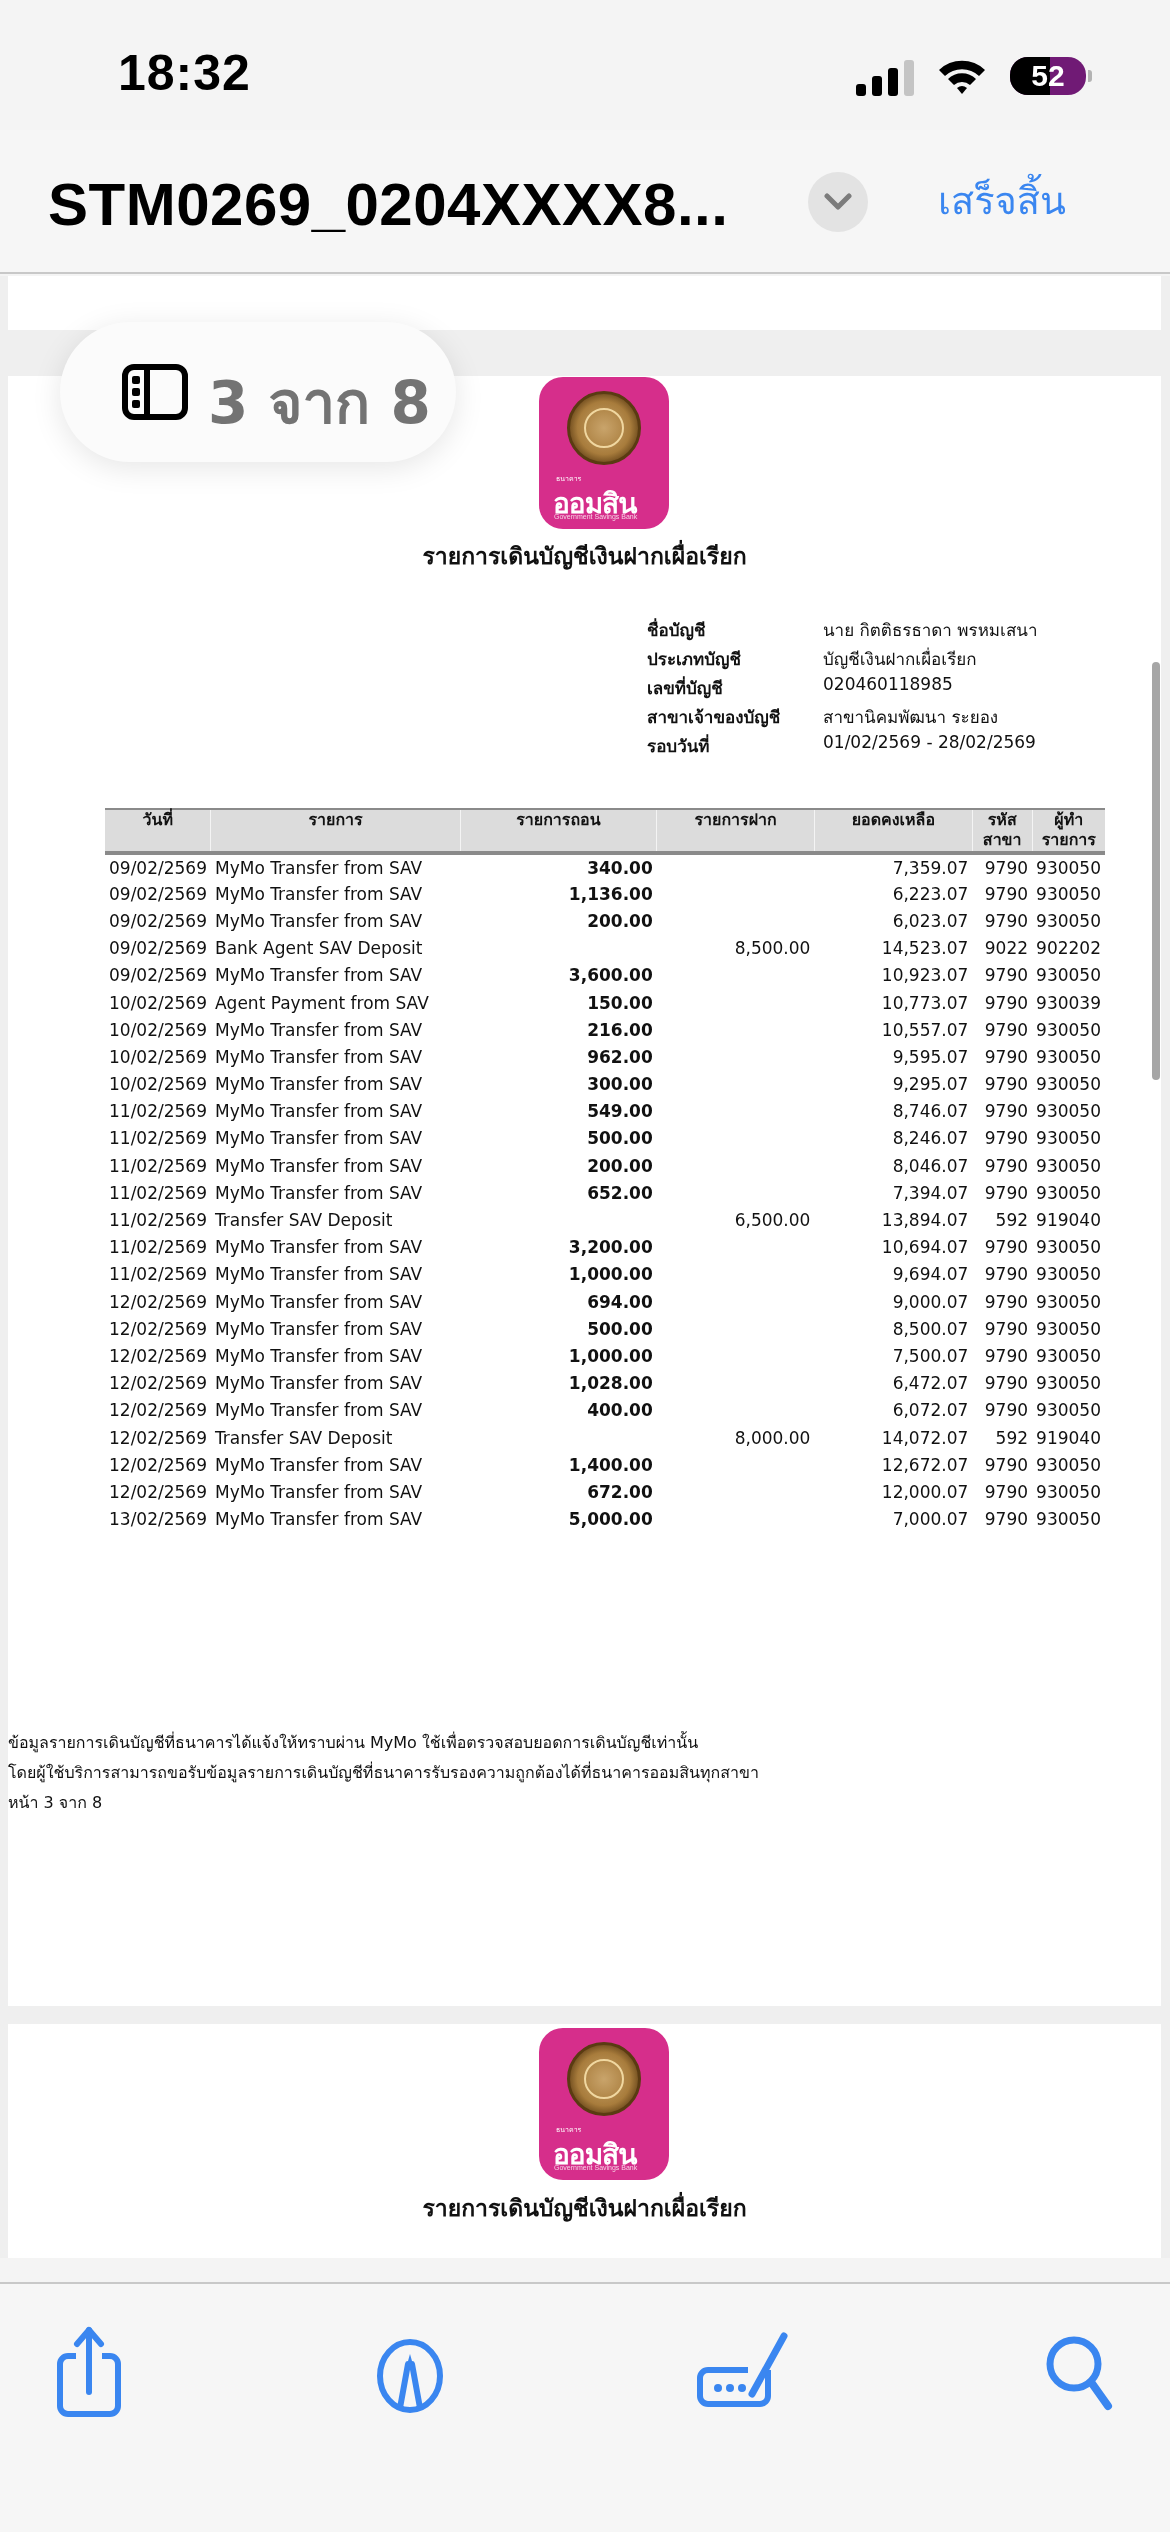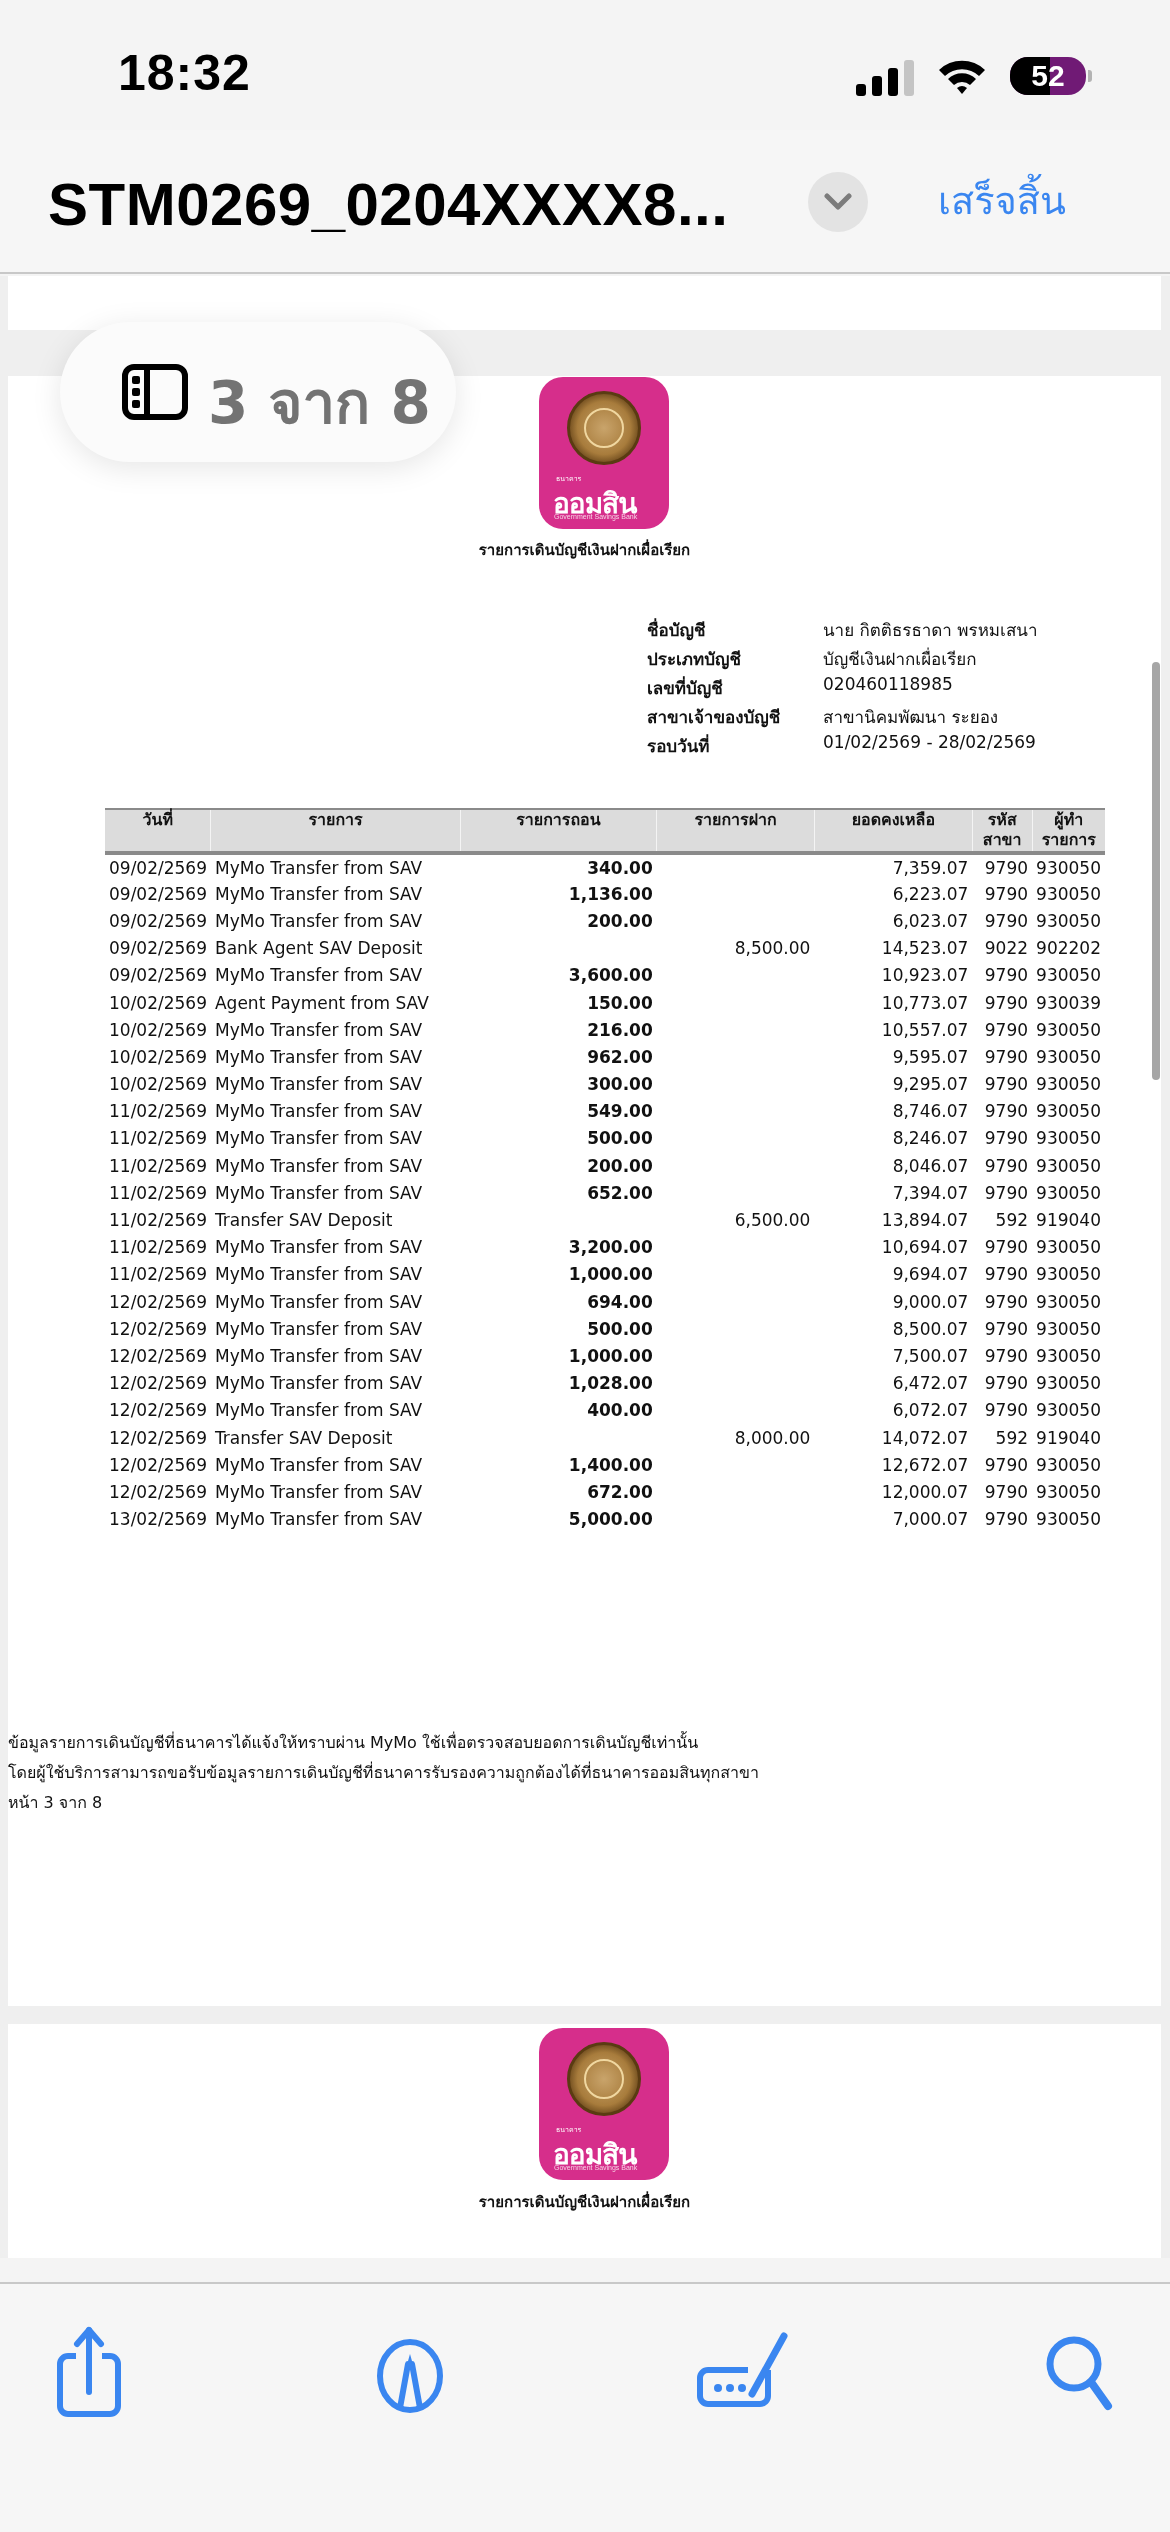--- a/index.html
+++ b/index.html
@@ -31,21 +31,21 @@
   .page-cur { top: 100px; height: 1630px; }
   .page-next { top: 1748px; height: 400px; }
 
   .logo { position: absolute; left: 531px; width: 130px; height: 152px; background: #d62e8b; border-radius: 24px; }
   .logo .seal { position: absolute; left: 28px; top: 14px; width: 74px; height: 74px; border-radius: 50%; background: radial-gradient(circle, #c9a46b 0%, #a87c3c 55%, #6d4a1d 75%, #8a6330 100%); border: 3px solid #5a3b12; }
   .logo .seal-inner { position: absolute; left: 14px; top: 14px; width: 40px; height: 40px; border-radius: 50%; border: 2px solid #f0d7a0; }
   .logo .brand-small { position: absolute; left: 17px; top: 96px; font-size: 7px; color: #fff; }
   .logo .brand-big { position: absolute; left: 14px; top: 104px; font-size: 28px; font-weight: bold; color: #fff; letter-spacing: -1px; }
   .logo .brand-en { position: absolute; left: 15px; top: 136px; font-size: 7px; color: #f6d2e4; }
 
-  .doc-heading { position: absolute; left: 0; width: 1153px; text-align: center; font-size: 15px; font-weight: bold; color: #111; font-family: "DejaVu Sans", sans-serif; }
+  .doc-heading { position: absolute; left: 0; width: 1153px; text-align: center; font-size: 23px; font-weight: bold; color: #111; font-family: "DejaVu Sans", sans-serif; }
 
   .info-block { position: absolute; left: 635px; top: 240px; width: 420px; }
   .info-row { position: relative; height: 29px; font-size: 17px; color: #111; font-family: "DejaVu Sans", sans-serif; }
   .info-label { position: absolute; left: 4px; top: 0; font-weight: bold; font-family: Liberation Mono, monospace; }
   .info-value { position: absolute; left: 180px; top: 0; }
 
   .stmt-table { position: absolute; left: 97px; top: 432px; width: 1000px; border-collapse: collapse; font-family: "DejaVu Sans", sans-serif; font-size: 17px; color: #111; }
   .stmt-table thead th { background: #dcdcdc; font-weight: bold; font-size: 16px; padding: 0 4px; vertical-align: top; height: 44px; border-top: 2px solid #8a8a8a; border-bottom: 4px solid #8a8a8a; margin-top: 12px; }
   .stmt-table thead th + th { border-left: 1px solid #f4f4f4; }
   .stmt-table tbody td { height: 27.2px; padding: 0 4px; white-space: nowrap; }

